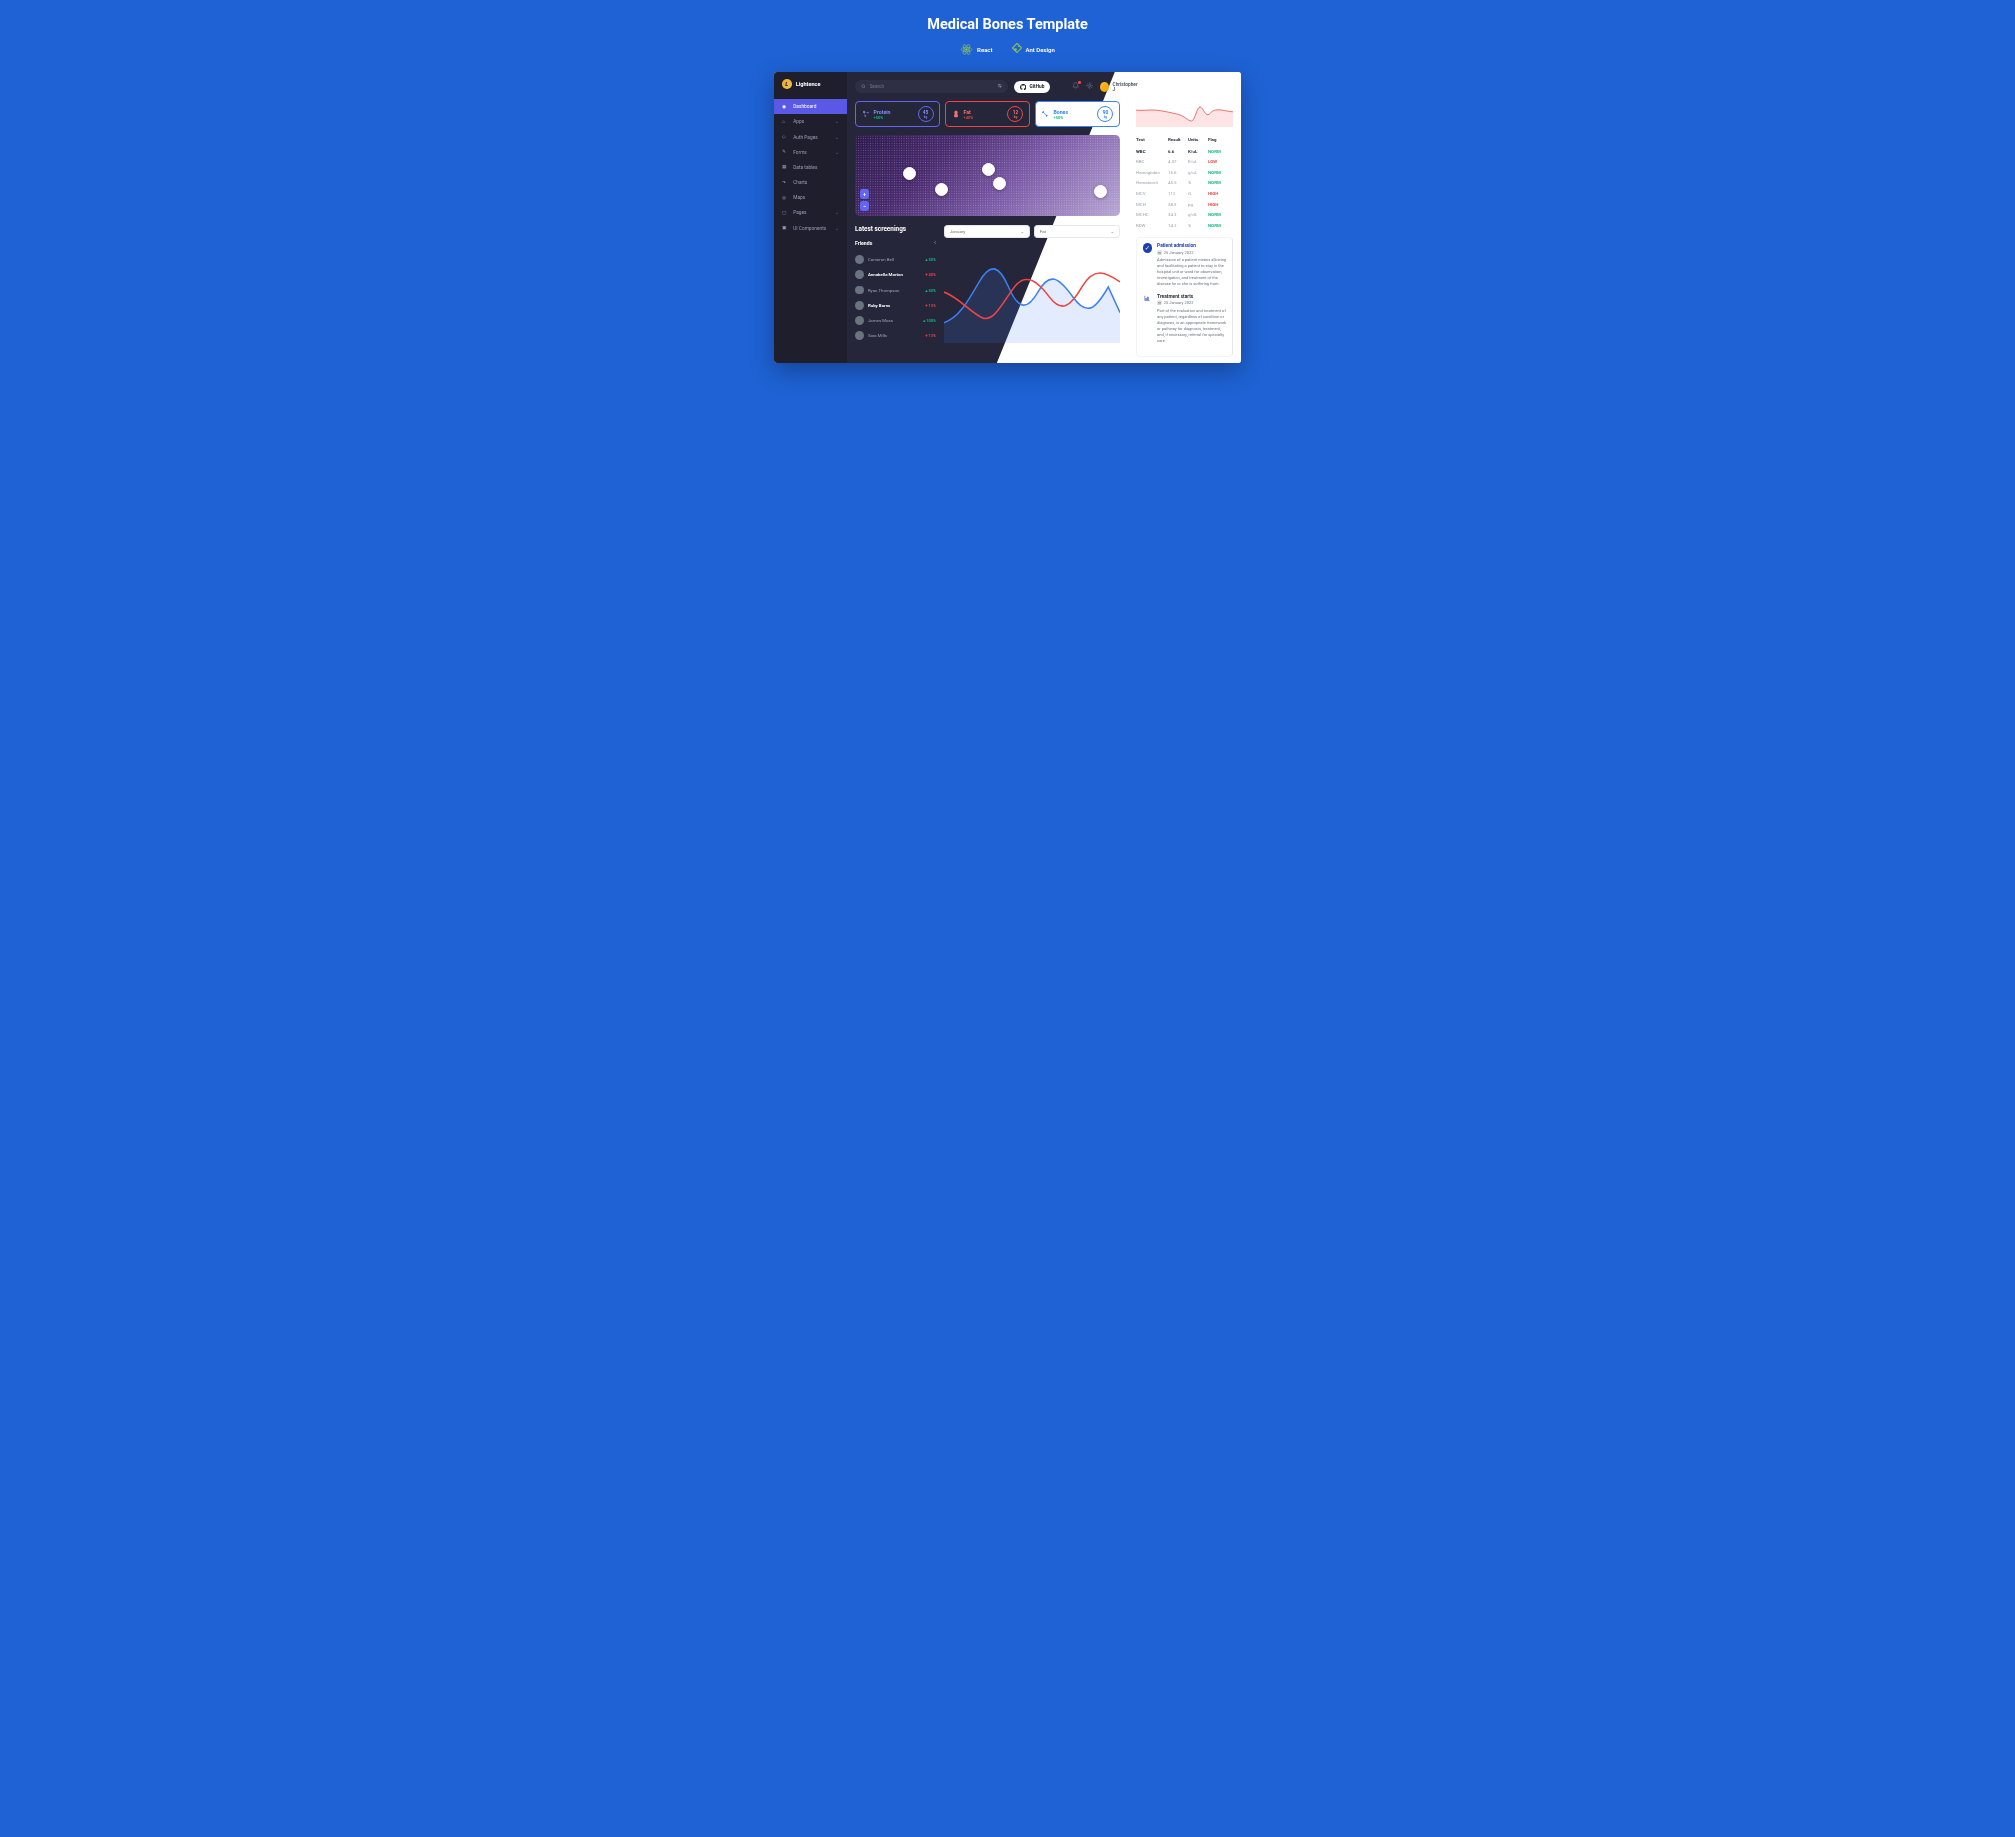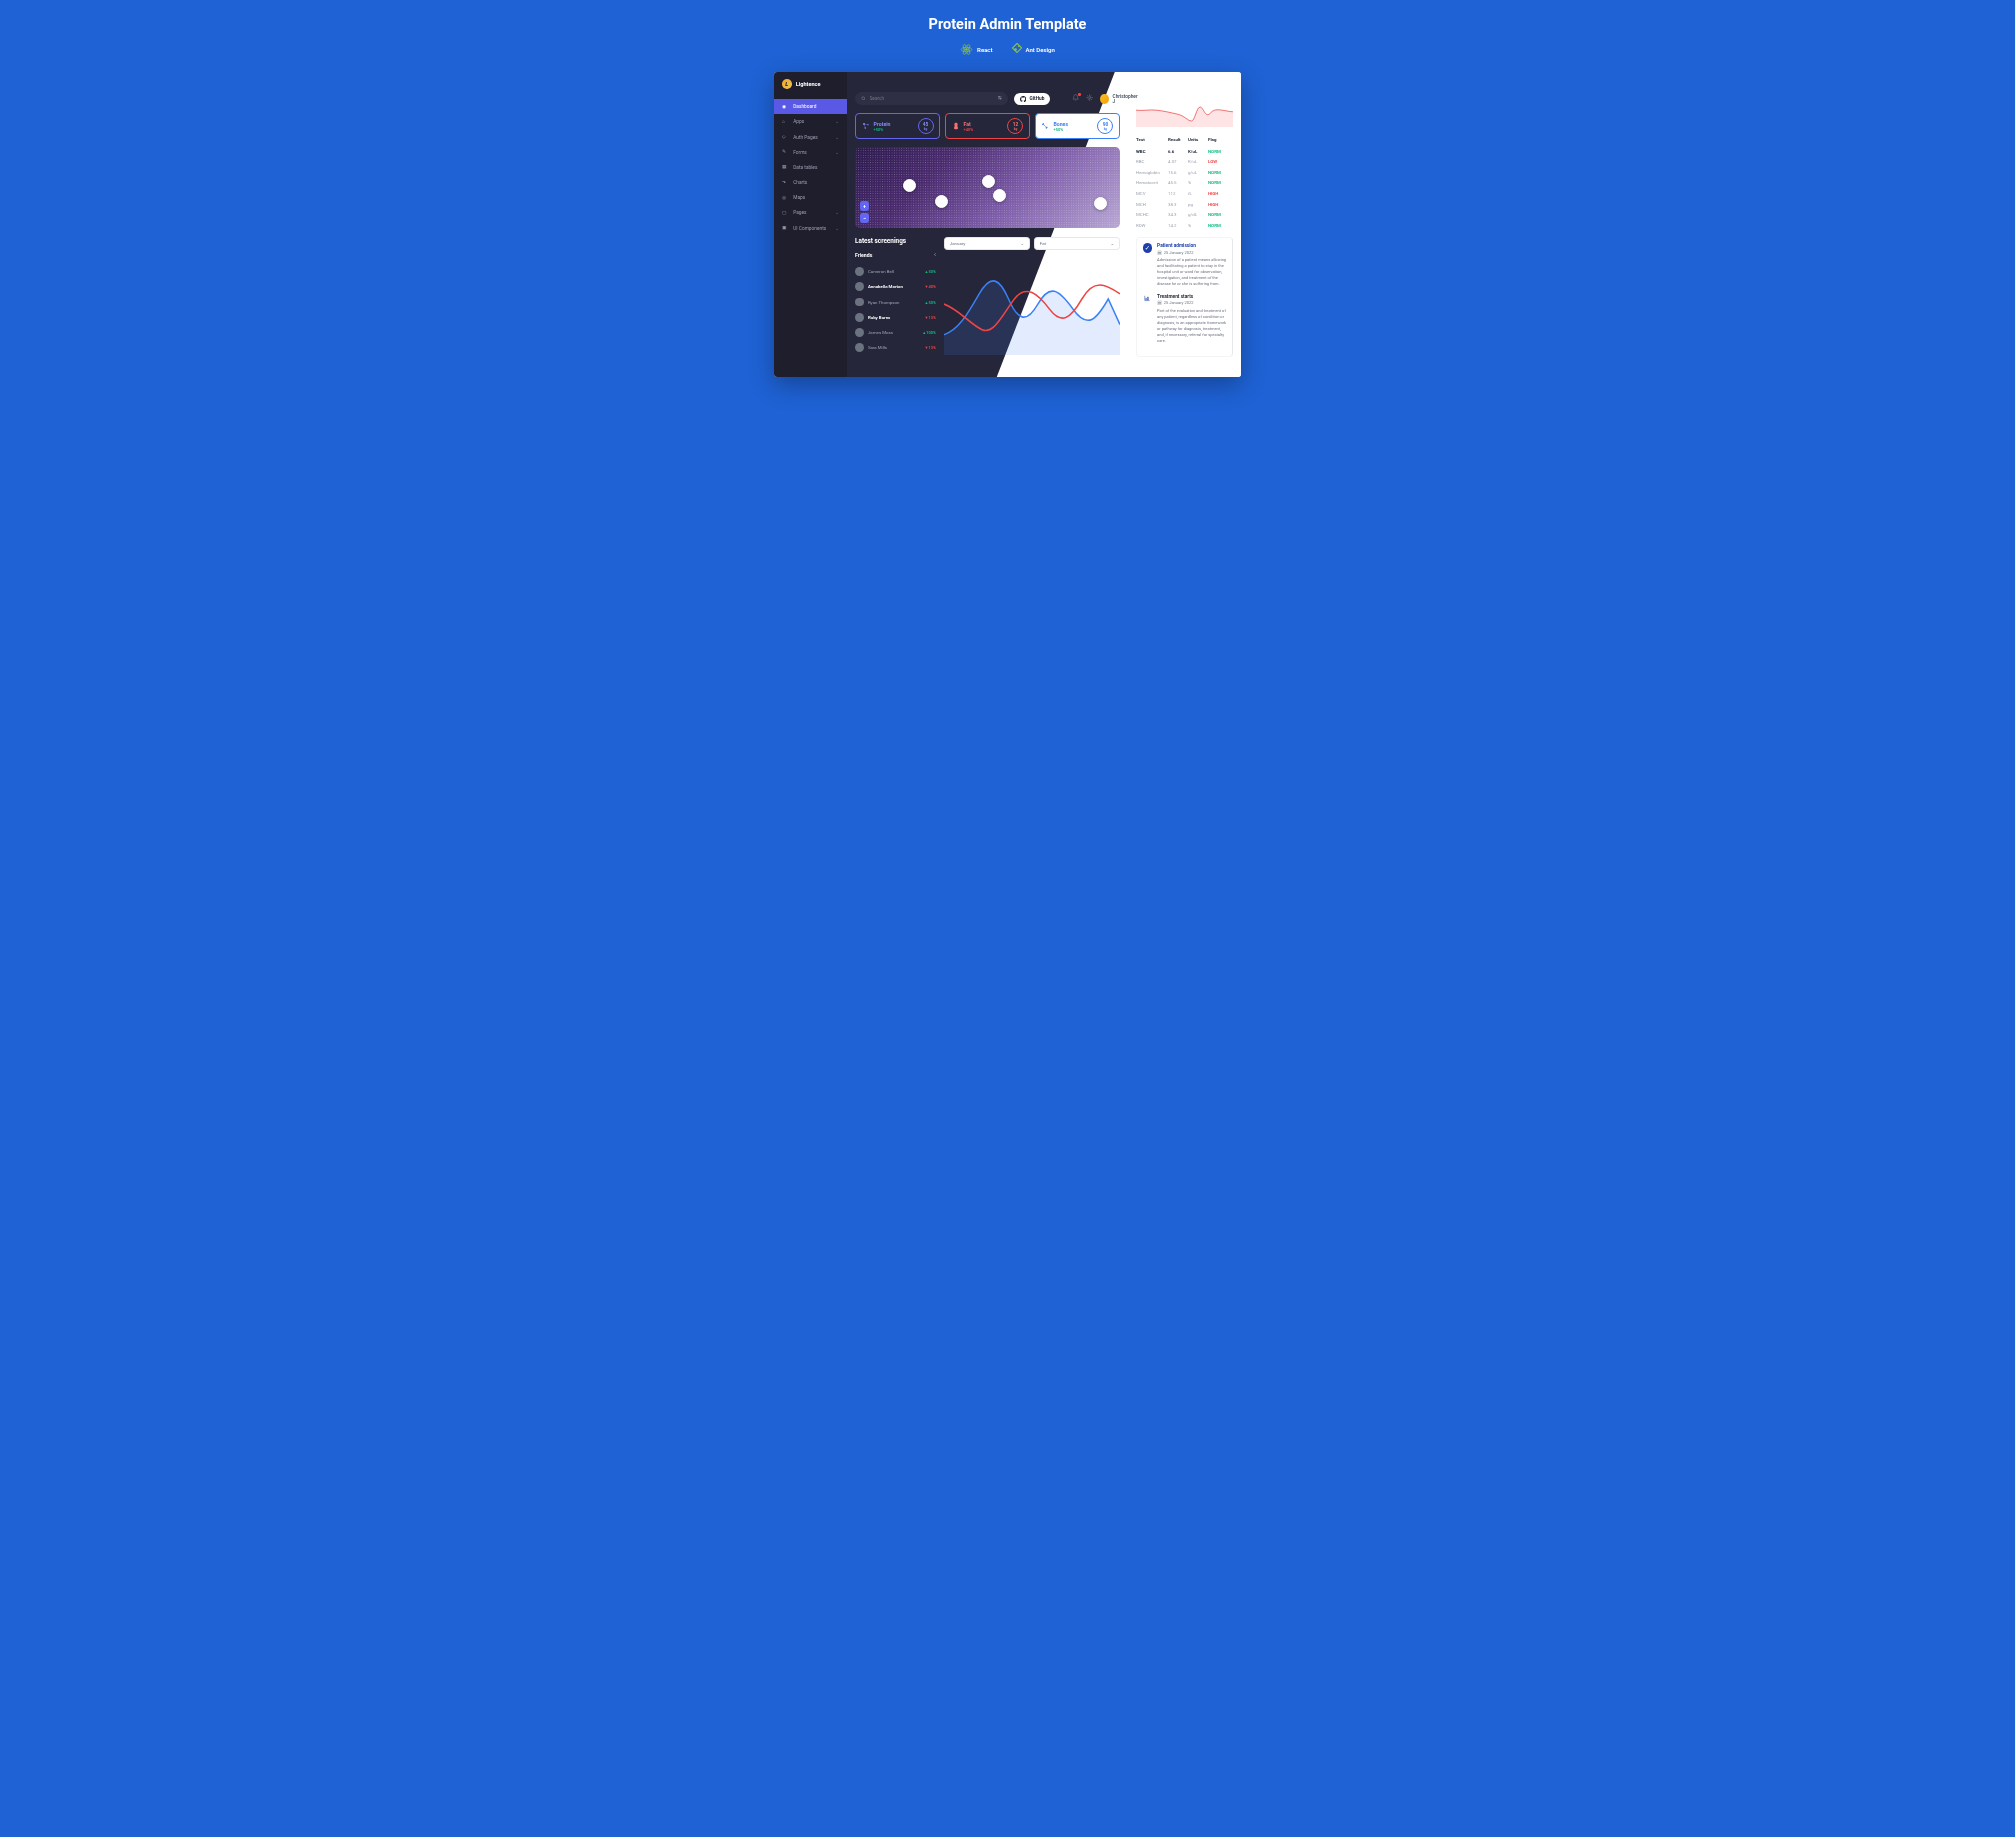--- a/index.html
+++ b/index.html
@@ -16,21 +16,21 @@
 .sidebar-title{color:#fff;font-weight:700;font-size:5.6px}
 .sidebar-menu{padding:3.2px 0}
 .menu-item{padding:4.4px 8px;display:flex;align-items:center;gap:4.8px;color:#9a9caf;font-size:4.8px;cursor:pointer;position:relative}
 .menu-item.active{background:#5959e6;color:#fff}
 .menu-item .icon{width:6.4px;height:6.4px;flex-shrink:0}
 .menu-item .chevron{margin-left:auto;opacity:.6}
 .main-content{flex:1;display:flex;position:relative;overflow:hidden}
 .dark-section{background:#25263a;position:absolute;inset:0;clip-path:polygon(0 0,68% 0,38% 100%,0 100%)}
 .light-section{background:#fff;position:absolute;inset:0}
 .content-layer{position:relative;z-index:2;width:100%;display:flex}
-.center-col{flex:1;padding:20px 8px;display:flex;flex-direction:column;gap:7.3px;min-width:0}
+.center-col{flex:1;padding:8px 8px;display:flex;flex-direction:column;gap:7.3px;min-width:0}
 .right-col{width:113px;flex-shrink:0;padding:6.4px 8px;display:flex;flex-direction:column;gap:6.4px}
 .topbar{display:flex;align-items:center;gap:6.4px;height:14.5px}
 .search-wrap{flex:0 0 153px;position:relative}
 .search-input{width:100%;background:#2e2f45;border:none;border-radius:7.3px;padding:4px 14.5px;color:#9a9caf;font-size:4.8px}
 .search-icon{position:absolute;left:5.6px;top:50%;transform:translateY(-50%);color:#9a9caf}
 .filter-icon{position:absolute;right:5.6px;top:50%;transform:translateY(-50%);color:#9a9caf}
 .github-btn{margin-left:auto;background:#fff;border-radius:7.3px;padding:3.2px 5.6px;display:flex;align-items:center;gap:3.2px;font-weight:700;font-size:4.8px;color:#1e1e2d;border:none;cursor:pointer}
 .topbar-right{display:flex;align-items:center;gap:6.4px;margin-left:16px}
 .notif-icon,.settings-icon{color:#6b7280;cursor:pointer;position:relative}
 .notif-dot{position:absolute;top:-0.8px;right:-0.8px;width:2.4px;height:2.4px;background:#ef4444;border-radius:50%}
@@ -97,21 +97,21 @@
 .timeline-body{flex:1}
 .timeline-title{font-weight:700;font-size:4.8px;color:#1e40af;margin-bottom:1.6px}
 .timeline-title.dark{color:#1f2937}
 .timeline-date{font-size:4px;color:#6b7280;margin-bottom:2.4px;display:flex;align-items:center;gap:1.6px}
 .timeline-desc{font-size:4px;color:#6b7280;line-height:1.5}
 </style>
 </head>
 <body>
 
 <div class="hero">
-  <h1>Protein Admin Template</h1>
+  <h1>Medical Bones Template</h1>
   <div class="tech-badges">
     <div class="tech-badge">
       <svg viewBox="0 0 24 24" fill="none" stroke="#8bc34a" stroke-width="1.2">
           <circle cx="12" cy="12" r="2" fill="#8bc34a"></circle>
           <ellipse cx="12" cy="12" rx="10" ry="4"></ellipse>
           <ellipse cx="12" cy="12" rx="10" ry="4" transform="rotate(60 12 12)"></ellipse>
           <ellipse cx="12" cy="12" rx="10" ry="4" transform="rotate(120 12 12)"></ellipse>
         </svg>
       <span>React</span>
     </div>

